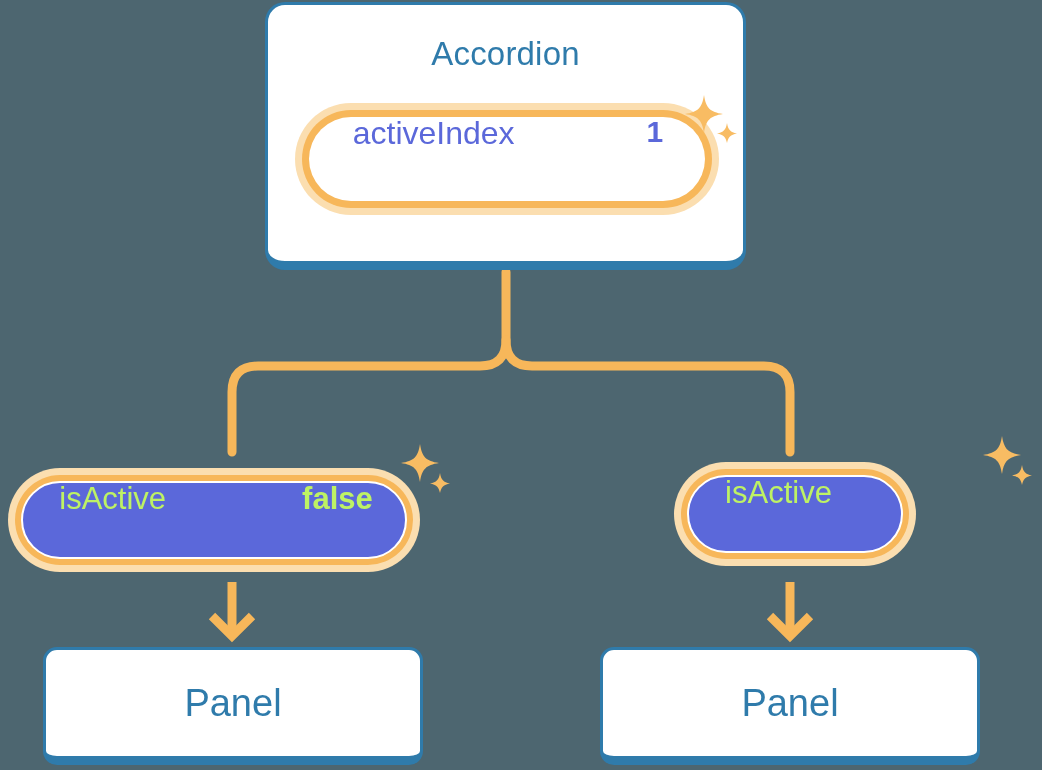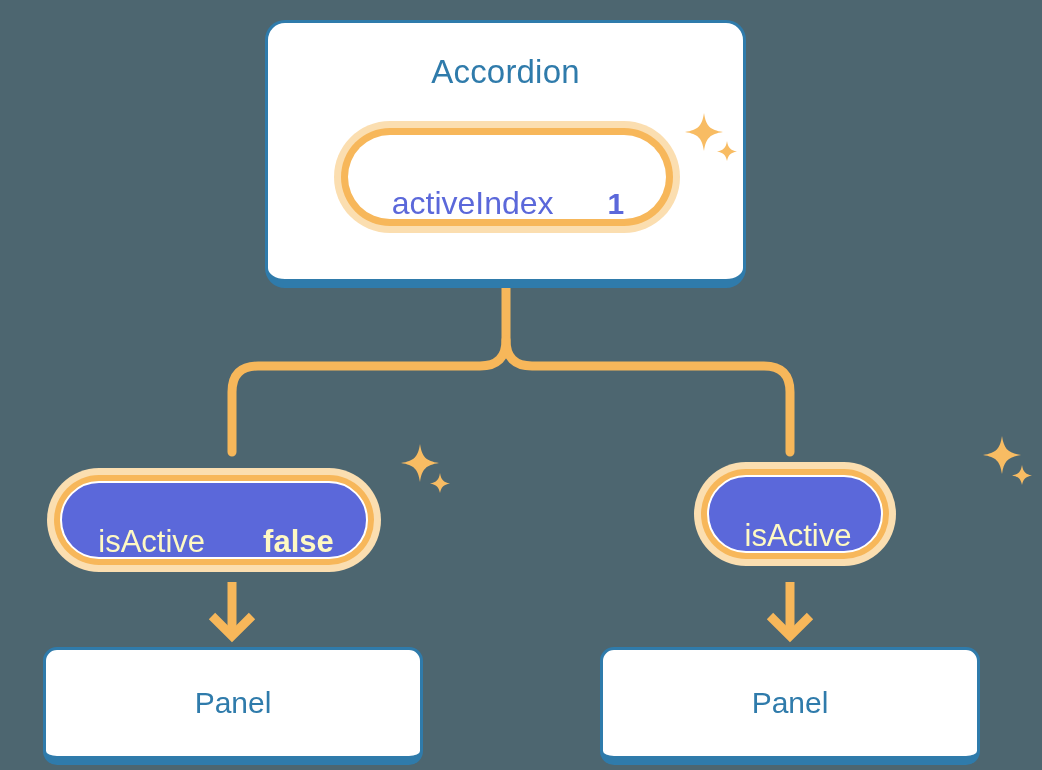--- a/index.html
+++ b/index.html
@@ -39,21 +39,21 @@
     position: absolute;
     background: #ffffff;
     border: 3px solid #2f7bab;
     border-bottom-width: 9px;
     border-radius: 18px;
     z-index: 2;
   }
 
   #accordion-card {
     left: 265px;
-    top: 20px;
+    top: 2px;
     width: 481px;
     height: 268px;
     border-radius: 20px;
   }
 
   .card-title {
     position: absolute;
     left: 0;
     right: 0;
     top: 30px;
@@ -84,22 +84,23 @@
   .pill-ring-inner {
     border-radius: 999px;
     background: #f7b75a;          
     padding: 7px;
     display: flex;
   }
 
   .pill-body {
     border-radius: 999px;
     display: flex;
-    align-items: flex-end;
+    align-items: flex-start;
     overflow: hidden;
+    gap: 39px;
   }
 
   
   .pill-white .pill-body {
     background: #ffffff;
   }
   .pill-white .pill-key,
   .pill-white .pill-val {
     color: #5b68da;
   }
@@ -110,21 +111,21 @@
   
   .pill-purple .pill-ring-inner {
     padding: 6px;
   }
   .pill-purple .pill-body {
     background: #5b68da;
     border: 2px solid #ffffff;
   }
   .pill-purple .pill-key,
   .pill-purple .pill-val {
-    color: #fef9c3;
+    color: #bef264;
   }
   .pill-purple .pill-divider {
     background: #ffffff;
   }
 
   .pill-key, .pill-val {
     display: flex;
     align-items: center;
     justify-content: center;
     white-space: nowrap;
@@ -160,21 +161,21 @@
     border: 3px solid #2f7bab;
     border-bottom-width: 9px;
     border-radius: 14px;
     z-index: 2;
     display: flex;
     align-items: center;
     justify-content: center;
   }
   .panel-label {
     color: #2f7bab;
-    font-size: 30px;
+    font-size: 38px;
   }
 
   #panel-left  { left: 43px;  top: 647px; width: 380px; height: 118px; }
   #panel-right { left: 600px; top: 647px; width: 380px; height: 118px; }
 </style>
 </head>
 <body>
 
 <div id="stage">
 

